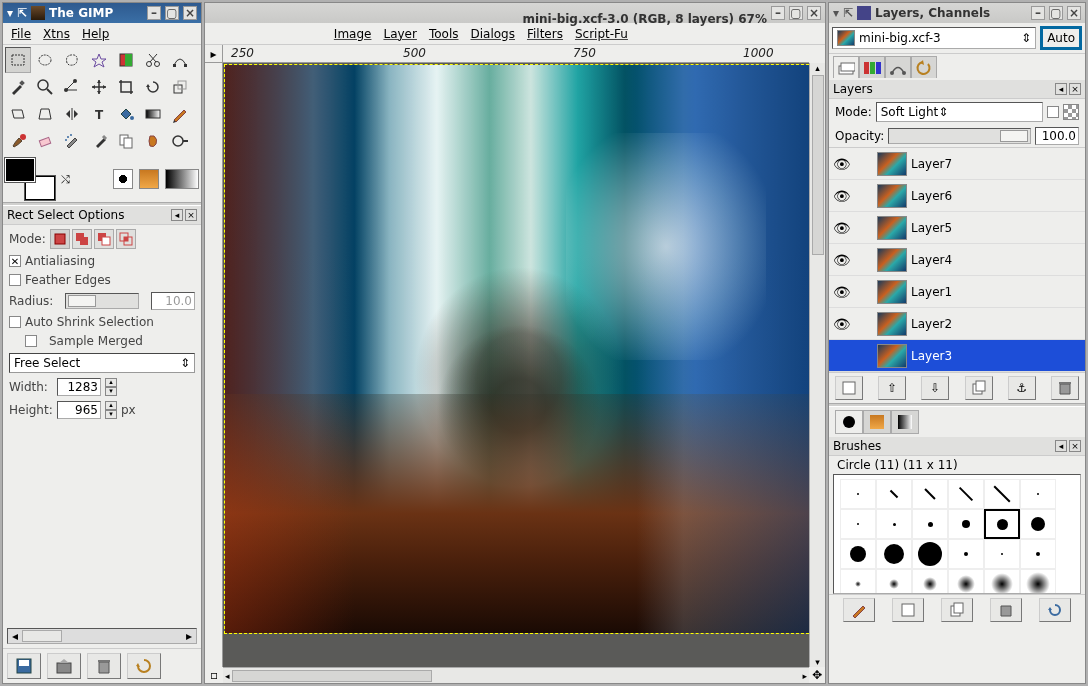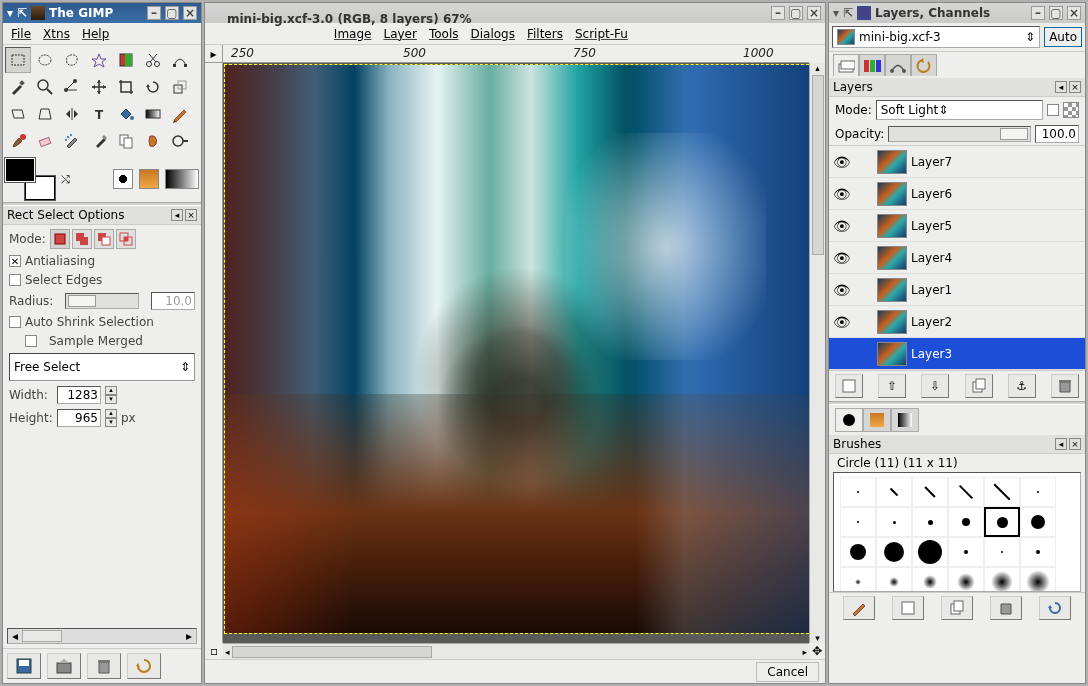--- a/index.html
+++ b/index.html
@@ -25,21 +25,21 @@
 .fgbg .bg { position: absolute; right: 0; bottom: 0; width: 30px; height: 24px; background: #fff; border: 1px solid #000; outline: 1px solid #555; }
 .panel-sep { height: 4px; background: #d0d0ce; border-top: 1px solid #aaa; border-bottom: 1px solid #fff; }
 .panel-title { display: flex; align-items: center; justify-content: space-between; padding: 2px 4px; background: #e0e0de; border-bottom: 1px solid #ccc; }
 .panel-title .mini { display: flex; gap: 2px; }
 .panel-title .mini div { width: 12px; height: 12px; border: 1px solid #888; font-size: 9px; display: flex; align-items: center; justify-content: center; }
 .opts { padding: 4px 6px; display: flex; flex-direction: column; gap: 5px; }
 .row { display: flex; align-items: center; gap: 4px; }
 .row label { color: #444; }
 .disabled { color: #999; gap: 12px; }
 .check { width: 12px; height: 12px; border: 1px solid #888; background: #fff; display: inline-flex; align-items: center; justify-content: center; font-size: 10px; }
-.field { height: 28px; border: 1px inset #999; background: #fff; display: flex; align-items: center; justify-content: space-between; padding: 0 4px; }
+.field { height: 20px; border: 1px inset #999; background: #fff; display: flex; align-items: center; justify-content: space-between; padding: 0 4px; }
 .spin { display: flex; flex-direction: column; }
 .spin div { width: 12px; height: 9px; border: 1px solid #888; font-size: 7px; line-height: 7px; text-align: center; background: #e8e8e6; }
 .hscroll { height: 16px; background: #ddd; border: 1px inset #aaa; margin: 4px; display: flex; align-items: center; }
 .hscroll .arr { width: 14px; height: 14px; display: flex; align-items: center; justify-content: center; }
 .hscroll .thumb { width: 40px; height: 12px; background: #e8e8e6; border: 1px solid #aaa; }
 .btnbar { display: flex; gap: 6px; padding: 4px; border-top: 1px solid #ccc; }
 .btnbar .bb { width: 34px; height: 26px; border: 1px outset #ccc; background: #e8e8e6; display: flex; align-items: center; justify-content: center; }
 .tbtns { display: flex; gap: 2px; }
 .tbtns div { width: 20px; height: 20px; border: 1px solid #aaa; background: #e0e0de; display: flex; align-items: center; justify-content: center; }
 
@@ -69,21 +69,21 @@
 #imgwin .sb-v .vt { flex: 1; display: flex; align-items: flex-start; }
 #imgwin .sb-v .vthumb { width: 12px; height: 180px; background: #d6d6d4; border: 1px solid #aaa; margin-top: 2px; }
 #imgwin .sb-h { height: 16px; background: #e8e8e6; border-top: 1px solid #aaa; display: flex; align-items: center; }
 #imgwin .status { height: 24px; display: flex; justify-content: flex-end; align-items: center; padding: 0 6px; border-top: 1px solid #ccc; }
 #imgwin .status .cancel { border: 1px solid #bbb; padding: 2px 10px; background: #eeeeec; }
 
 
 #layerswin { left: 828px; top: 2px; width: 258px; height: 682px; }
 .docsel { display: flex; align-items: center; gap: 4px; padding: 3px; border-bottom: 1px solid #ccc; }
 .docsel .dd { flex: 1; border: 1px inset #aaa; height: 22px; background: #fff; display: flex; align-items: center; justify-content: space-between; padding: 0 4px; }
-.docsel .auto { border: 1px solid #0369a1; padding: 2px 4px; }
+.docsel .auto { border: 3px solid #0369a1; padding: 2px 4px; }
 .tabstrip { display: flex; padding: 2px 4px; gap: 0; }
 .tabstrip .tab { width: 26px; height: 22px; border: 1px solid #aaa; border-bottom: none; display: flex; align-items: center; justify-content: center; }
 .tabstrip .tab.active { background: #eeeeec; }
 .tabstrip .tab:not(.active) { background: #d6d6d4; }
 .mode-row { display: flex; align-items: center; gap: 4px; padding: 3px 6px; }
 .mode-row .dd2 { flex: 1; border: 1px inset #aaa; height: 20px; background: #fff; display: flex; align-items: center; justify-content: flex-start; padding: 0 4px; }
 .checker { width: 16px; height: 16px; background: repeating-conic-gradient(#999 0 25%, #fff 0 50%) 0 0/8px 8px; border: 1px solid #888; }
 .opacity-row { display: flex; align-items: center; gap: 4px; padding: 2px 6px; }
 .slider { flex: 1; height: 16px; border: 1px inset #aaa; background: #e0e0de; position: relative; }
 .slider .sthumb { position: absolute; right: 2px; top: 1px; width: 28px; height: 12px; background: #f4f4f2; border: 1px solid #999; }
@@ -508,21 +508,21 @@
             </svg>
           </div>
       </div>
     </div>
     <div class="row">
       <div class="check">✕</div>
       <label>Antialiasing</label>
     </div>
     <div class="row">
       <div class="check"></div>
-      <label>Select Edges</label>
+      <label>Feather Edges</label>
     </div>
     <div class="row disabled">
       <label>Radius:</label>
       <div class="slider" style="flex:1">
           <div class="sthumb" style="left:2px;right:auto;"></div>
         </div>
       <div class="numfield">10.0</div>
     </div>
     <div class="row">
       <div class="check"></div>
@@ -585,21 +585,21 @@
           <path d="M9 3 a6 6 0 1 1 -6 6" fill="none" stroke="#b88020" stroke-width="2"></path>
           <path d="M3 6 l-2 3 l4 1 z" fill="#b88020"></path>
         </svg>
       </div>
   </div>
 </div>
 
 <div class="window" id="imgwin">
   <div class="win-title inactive">
     <div class="spacer" style="flex:0 0 auto;width:14px;"></div>
-    <div class="title-text" style="flex:1;text-align:left;color:#333;font-weight:bold;margin-top:12px;">mini-big.xcf-3.0 (RGB, 8 layers) 67%</div>
+    <div class="title-text" style="flex:1;text-align:right;color:#333;font-weight:bold;margin-top:12px;">mini-big.xcf-3.0 (RGB, 8 layers) 67%</div>
     <div class="tbtn">–</div>
     <div class="tbtn">▢</div>
     <div class="tbtn">×</div>
   </div>
   <div class="menubar" style="overflow:hidden;">
     <span style="visibility:hidden">File</span>
     <span style="visibility:hidden">Edit</span>
     <span style="visibility:hidden">Select</span>
     <span style="visibility:hidden">View</span>
     <span style="margin-left:-36px">Image</span>
@@ -639,23 +639,20 @@
   </div>
   <div style="display:flex;">
     <div style="width:18px;height:16px;display:flex;align-items:center;justify-content:center;font-size:12px;">▫</div>
     <div class="sb-h" style="flex:1;">
       <div style="font-size:9px;padding:0 2px;">◂</div>
       <div style="width:200px;height:12px;background:#d6d6d4;border:1px solid #aaa;"></div>
       <div style="flex:1"></div>
       <div style="font-size:9px;padding:0 2px;">▸</div>
     </div>
     <div style="width:16px;height:16px;display:flex;align-items:center;justify-content:center;">✥</div>
-  </div>
-  <div class="status">
-    <div class="cancel">Cancel</div>
   </div>
 </div>
 
 <div class="window" id="layerswin">
   <div class="win-title inactive">
     <div>▾</div>
     <div>⇱</div>
     <div class="wico" style="background:#448;"></div>
     <div class="title-text" style="color:#333;font-weight:bold;">Layers, Channels</div>
     <div class="spacer"></div>

